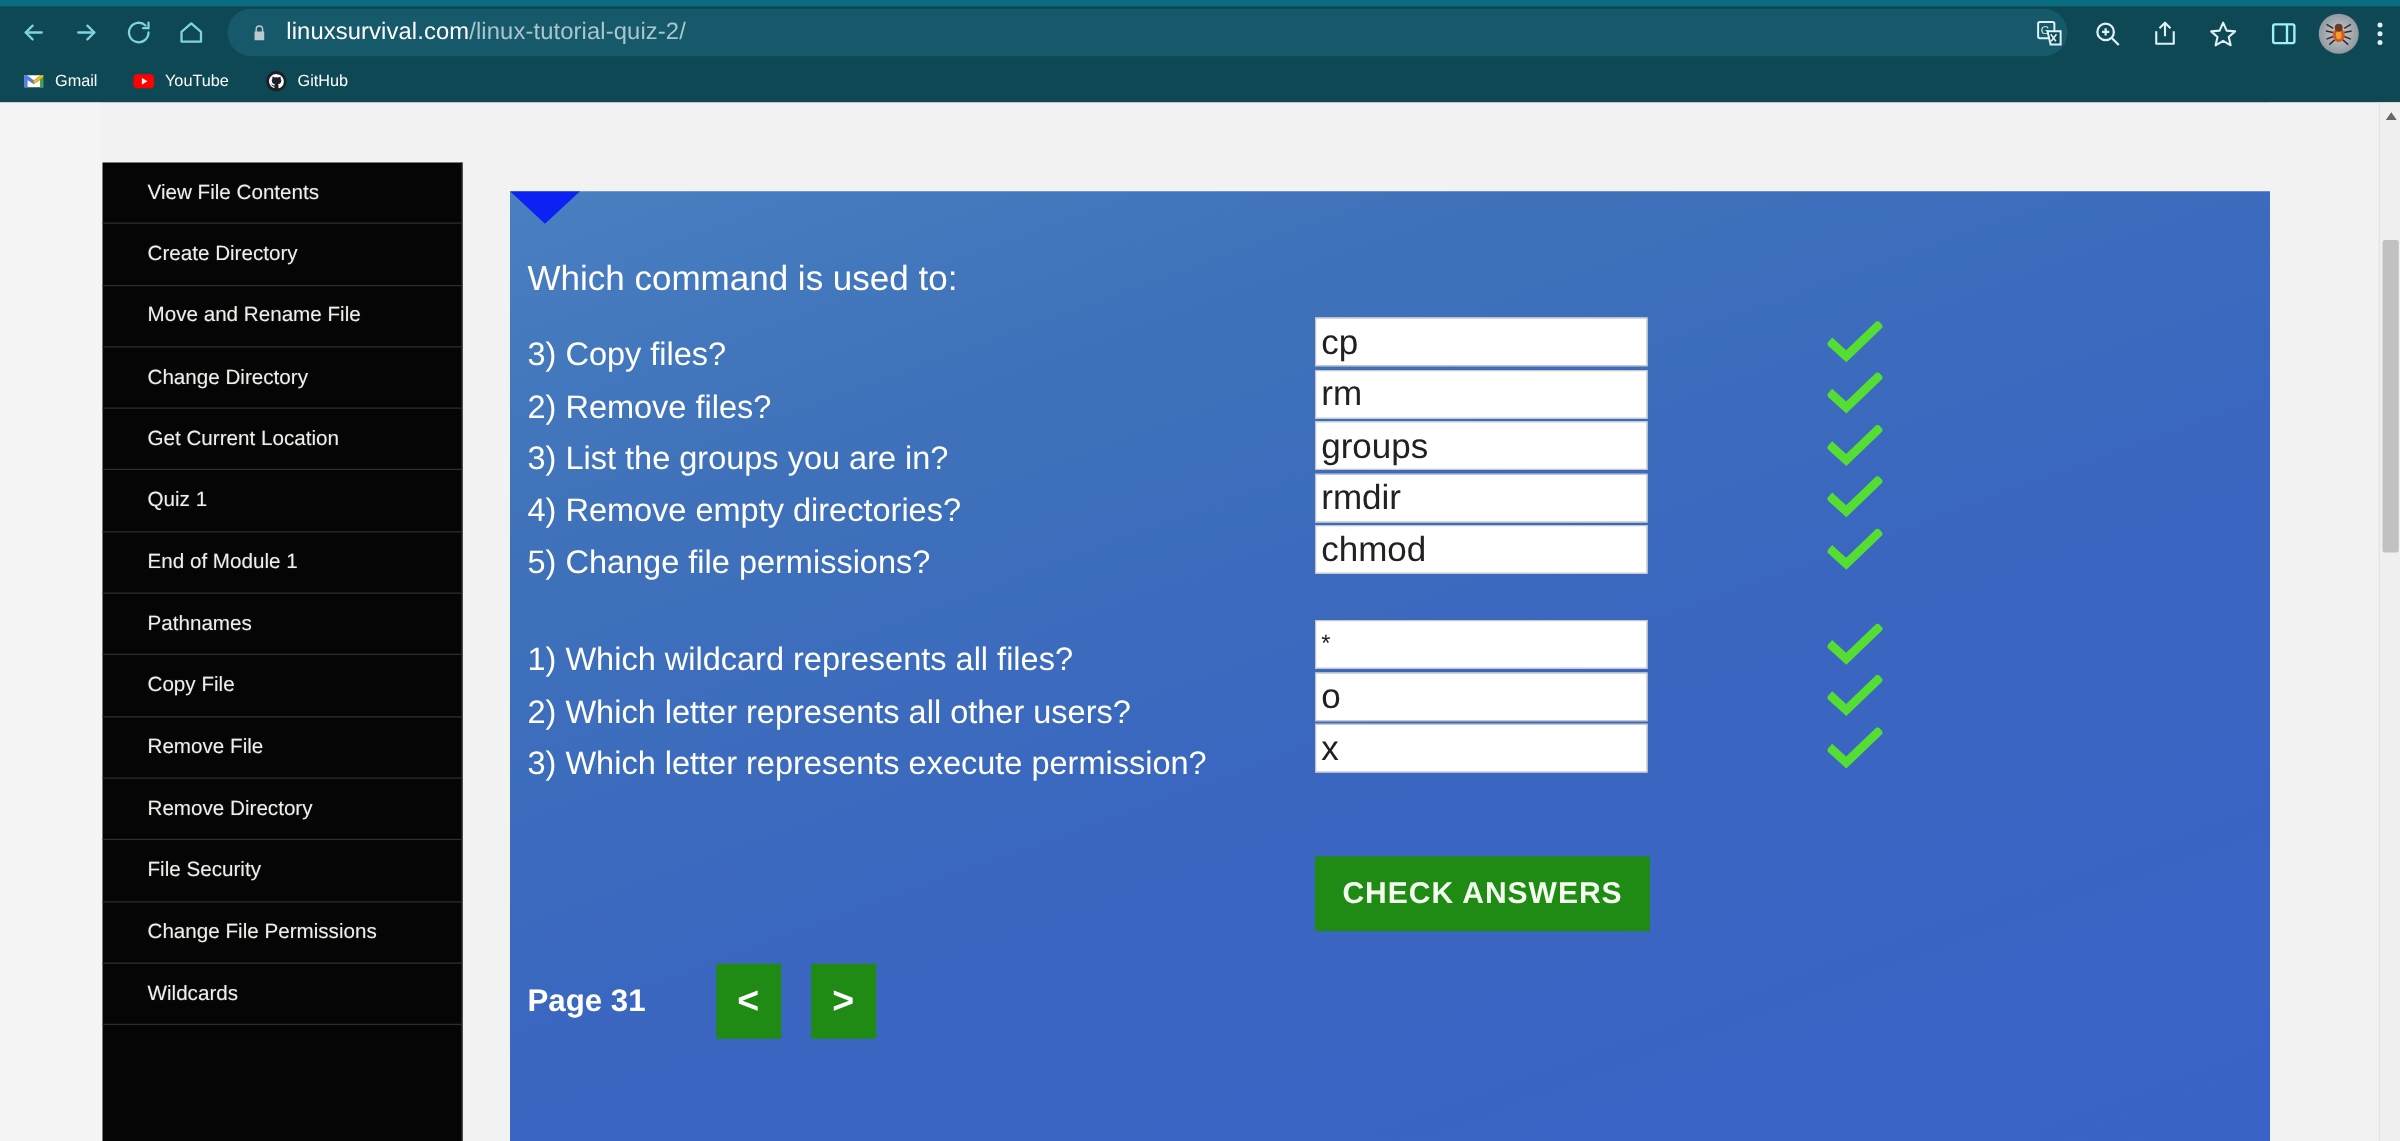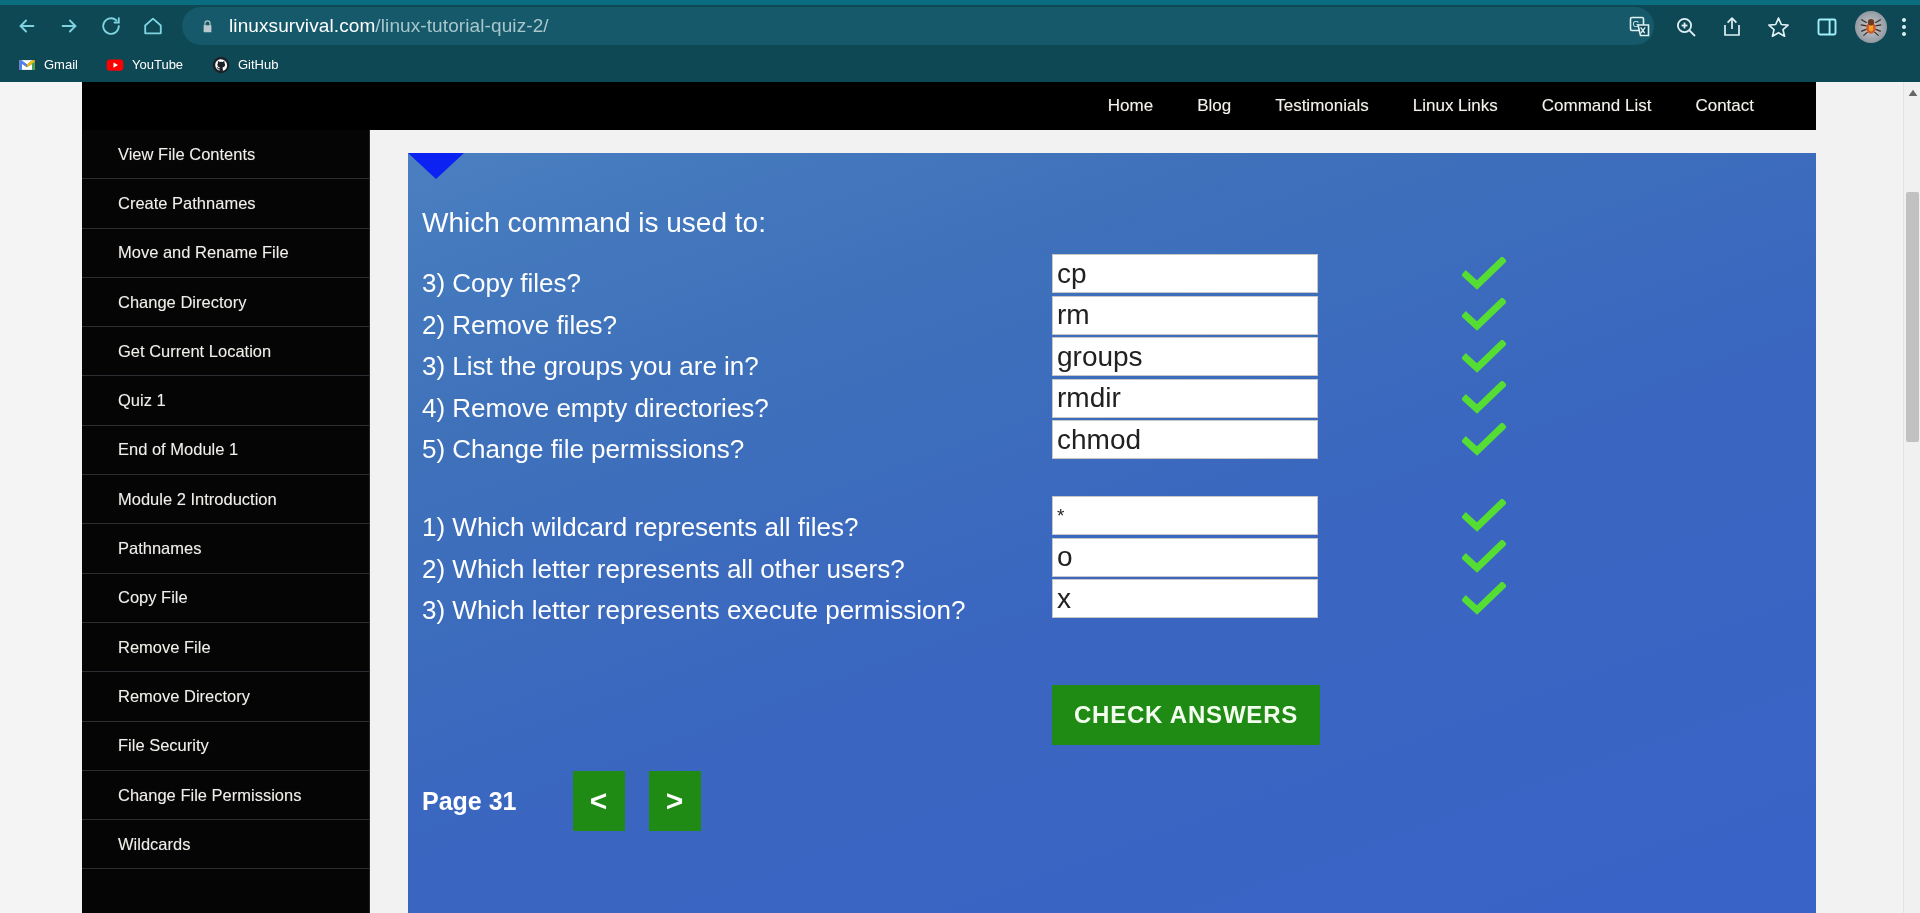--- a/index.html
+++ b/index.html
@@ -339,55 +339,42 @@
       </span>
       <span>GitHub</span>
     </div>
   </div>
 </div>
 
 <div id="page-viewport">
 
   <div id="left-gutter"></div>
 
-  <div id="site-header">
-    <div id="site-nav">
-      <a class="nav-link">Home</a>
-      <a class="nav-link">Blog</a>
-      <a class="nav-link">Testimonials</a>
-      <a class="nav-link">Linux Links</a>
-      <a class="nav-link">Command List</a>
-      <a class="nav-link">Contact</a>
-    </div>
-  </div>
 
   <nav id="sidebar">
     <div class="sidebar-item">
         <span>View File Contents</span>
       </div>
     <div class="sidebar-item">
-        <span>Create Pathnames</span>
+        <span>Create Directory</span>
       </div>
     <div class="sidebar-item">
         <span>Move and Rename File</span>
       </div>
     <div class="sidebar-item">
         <span>Change Directory</span>
       </div>
     <div class="sidebar-item">
         <span>Get Current Location</span>
       </div>
     <div class="sidebar-item">
         <span>Quiz 1</span>
       </div>
     <div class="sidebar-item">
         <span>End of Module 1</span>
-      </div>
-    <div class="sidebar-item">
-        <span>Module 2 Introduction</span>
       </div>
     <div class="sidebar-item">
         <span>Pathnames</span>
       </div>
     <div class="sidebar-item">
         <span>Copy File</span>
       </div>
     <div class="sidebar-item">
         <span>Remove File</span>
       </div>

